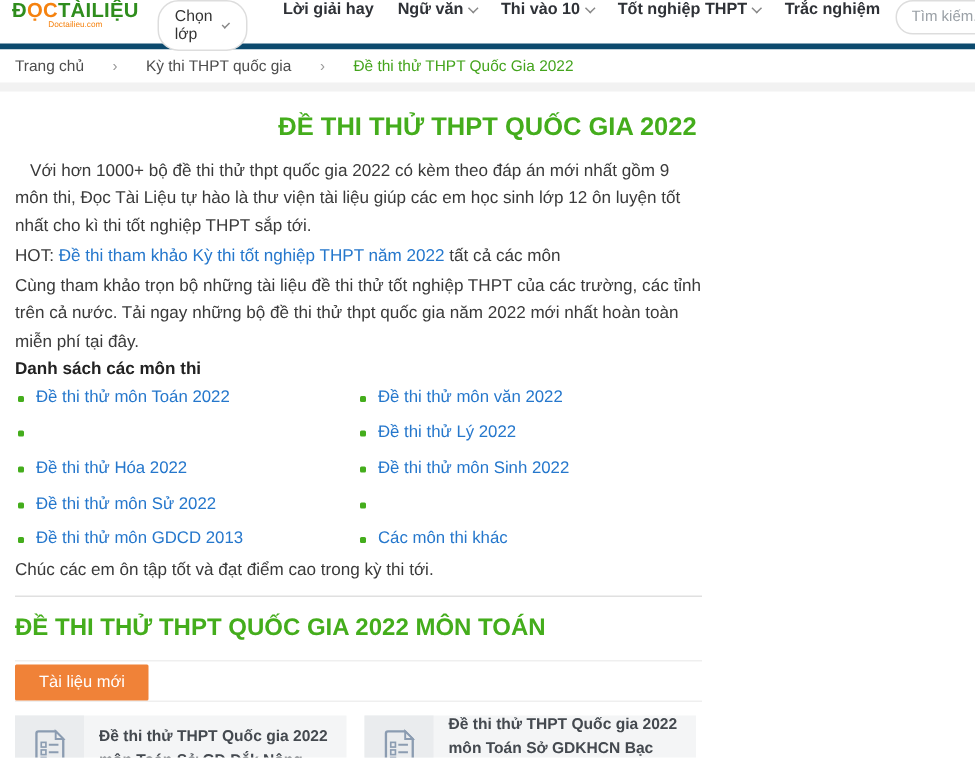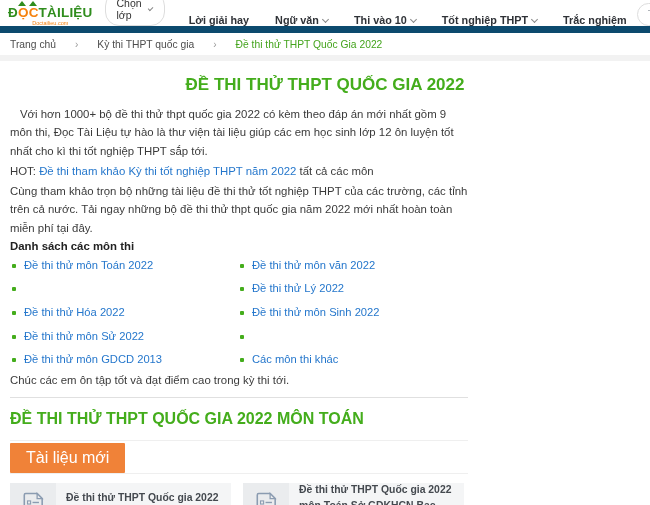--- a/index.html
+++ b/index.html
@@ -1,38 +1,38 @@
 <!DOCTYPE html>
 <html><head>
 <meta charset="utf-8">
 <style>
   * { margin:0; padding:0; box-sizing:border-box; }
   html,body { width:650px; height:505px; background:#fff; overflow:hidden;
     font-family:"Liberation Sans","DejaVu Sans",sans-serif; }
 
   
-  .header { height:33px; display:flex; align-items:flex-end; padding:0 8px;
-    border-bottom:7px solid #0c4a6e; background:#fff; gap:10px; }
+  .header { height:33px; display:flex; align-items:flex-start; padding:0 8px;
+    border-bottom:4px solid #0c4a6e; background:#fff; gap:10px; }
   .logo { display:flex; flex-direction:column; align-items:center; line-height:1;
     margin-right:2px; cursor:pointer; }
   .logo-text { font-size:13.5px; font-weight:bold; letter-spacing:.2px; }
   .lg-green { color:#2f8d1d; }
   .lg-orange { color:#f5820f; position:relative; }
   .lg-orange::before, .lg-orange::after { content:""; position:absolute; top:-4px;
     border-left:4px solid transparent; border-right:4px solid transparent;
     border-bottom:5px solid #2f8d1d; }
   .lg-orange::before { left:0; } .lg-orange::after { right:2px; }
   .logo-sub { font-size:5.5px; color:#f5820f; margin-top:1px; }
 
   .class-pill { display:flex; align-items:center; gap:6px; border:1px solid #ddd;
     border-radius:14px; padding:4px 11px; font-size:10.5px; color:#333; cursor:pointer; background:#fff; }
   .chev { width:5px; height:5px; border-right:1.3px solid #888; border-bottom:1.3px solid #888;
     transform:rotate(45deg); margin-top:-2px; display:inline-block; }
 
-  .nav { display:flex; align-items:center; gap:26px; margin-left:14px; flex:1; }
+  .nav { display:flex; align-items:center; gap:16px; margin-left:14px; flex:1; }
   .nav-item { font-size:10.8px; font-weight:bold; color:#2f3237; display:flex;
     align-items:center; gap:4px; cursor:pointer; white-space:nowrap; }
 
   .search-pill { display:flex; align-items:center; border:1px solid #ddd; border-radius:14px;
     height:23px; padding:0 8px 0 10px; width:92px; }
   .search-pill input { border:none; outline:none; width:60px; font-size:10px; color:#333;
     font-family:inherit; background:transparent; }
   .search-pill input::placeholder { color:#9aa0a6; }
 
   
@@ -60,21 +60,21 @@
   .bullet { width:4px; height:4px; background:#44ad1c; border-radius:1px; flex:none; }
   .subjects .link { line-height:1.4; }
 
   .closing { font-size:11.4px; color:#3a3a3a; margin:6px 0 0 0; }
   .divider { border:none; border-top:1px solid #e0e0e0; margin:11px 0 12px 0; width:458px; }
 
   .section-title { color:#44ad1c; font-size:16px; font-weight:bold; margin:0 0 12px 0; }
 
   .tabbar { width:458px; border-top:1px solid #efefef; border-bottom:1px solid #efefef;
     padding-top:2px; display:flex; }
-  .tab-active { background:#f08238; color:#fff; font-size:16px; padding:6px 16px;
+  .tab-active { background:#f08238; color:#fff; font-size:11px; padding:6px 16px;
     cursor:pointer; border-radius:1px; }
 
   .cards { width:458px; display:grid; grid-template-columns:221px 221px; column-gap:12px;
     row-gap:9px; margin-top:9px; }
   .card { background:#f4f5f6; display:flex; align-items:stretch; height:45px; cursor:pointer; }
   .card-iconbox { width:46px; flex:none; background:#eaecee; display:flex;
     align-items:center; justify-content:center; }
   .card-title { font-size:10.4px; font-weight:600; color:#44494f; line-height:1.5;
     padding:5px 10px; display:flex; align-items:center; }
 </style>

